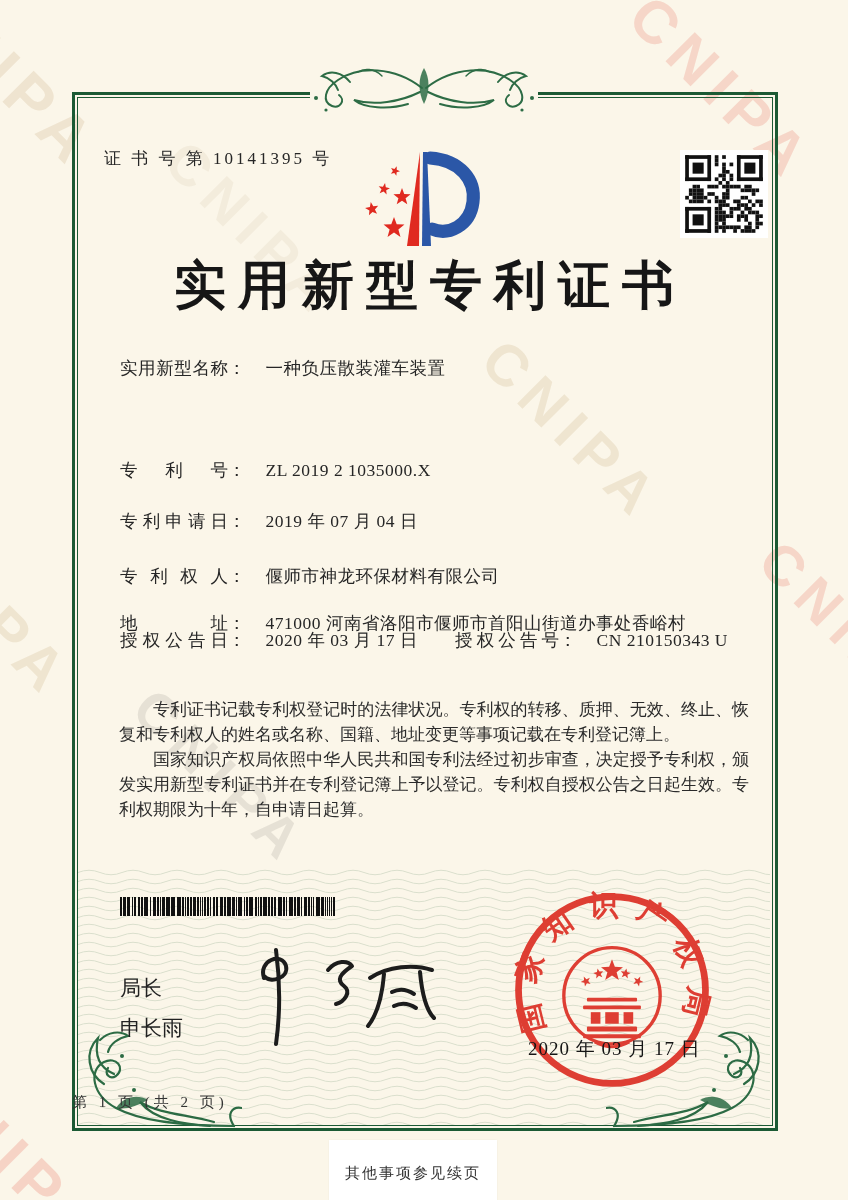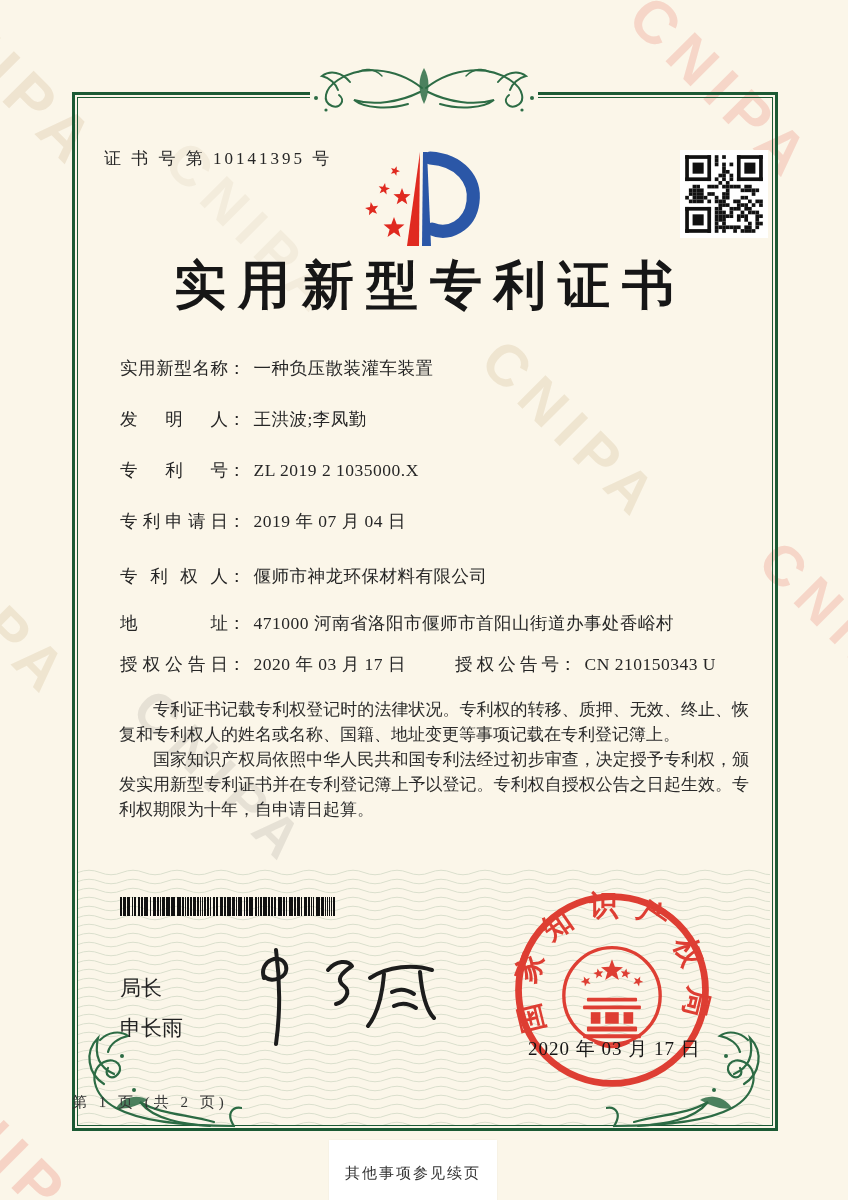--- a/index.html
+++ b/index.html
@@ -28,24 +28,24 @@
   .orn-br{position:absolute;left:606px;top:1020px;width:178px;height:112px;z-index:3;transform:scaleX(-1);}
   
   .cert-no{position:absolute;left:104px;top:147px;font-size:17px;letter-spacing:3px;z-index:4;}
   .logo{position:absolute;left:352px;top:146px;width:172px;height:110px;z-index:4;}
   .qr{position:absolute;left:680px;top:150px;width:88px;height:88px;z-index:4;background:#fff;}
   .title{position:absolute;left:72px;top:251px;width:704px;text-align:center;font-size:52px;font-weight:700;
          letter-spacing:12px;text-indent:12px;color:#161616;z-index:4;}
   
   .field-row{position:absolute;left:120px;font-size:17.5px;white-space:nowrap;z-index:4;}
   .f-label{display:inline-block;width:108px;text-align:justify;text-align-last:justify;}
-  .f-value{display:inline-block;margin-left:8px;letter-spacing:.5px;}
+  .f-value{display:inline-block;margin-left:20px;letter-spacing:.5px;}
   .pair2{position:absolute;left:335px;top:0;white-space:nowrap;}
   .f-label2{display:inline-block;width:104px;text-align:justify;text-align-last:justify;}
-  .r0{top:356px}.r1{top:407px}.r2{top:458px}.r3{top:509px}.r4{top:564px}.r5{top:611px}.r6{top:652px}
+  .r0{top:356px}.r1{top:407px}.r2{top:458px}.r3{top:509px}.r4{top:564px}.r5{top:611px}.r6{top:628px}
   
   .paras{position:absolute;left:119px;top:697px;width:630px;font-size:17px;line-height:25px;
          text-align:justify;z-index:4;color:#2b2b2b;}
   .paras p{margin:0;text-indent:2em;}
   
   .barcode{position:absolute;left:120px;top:897px;width:216px;height:19px;z-index:4;}
   
   .sig-titles{position:absolute;left:120px;top:974px;z-index:4;
               font-family:"Liberation Sans","DejaVu Sans",sans-serif;font-size:21px;color:#222;}
   .sig-titles div{margin-bottom:12px;}
@@ -294,23 +294,20 @@
         <rect x="77.30000000000001" y="89.9" width="4.2" height="4.2"></rect>
         <rect x="81.50000000000001" y="89.9" width="4.2" height="4.2"></rect>
       </g>
   </svg>
 
   <div class="title">实用新型专利证书</div>
 
   <div class="field-row r0">
     <span class="f-label">实用新型名称</span><span>：</span><span class="f-value">一种负压散装灌车装置</span>
   </div>
-  <div class="field-row r1">
-    <span class="f-label">发明人</span><span>：</span><span class="f-value">王洪波;李凤勤</span>
-  </div>
   <div class="field-row r2">
     <span class="f-label">专利号</span><span>：</span><span class="f-value">ZL 2019 2 1035000.X</span>
   </div>
   <div class="field-row r3">
     <span class="f-label">专利申请日</span><span>：</span><span class="f-value">2019 年 07 月 04 日</span>
   </div>
   <div class="field-row r4">
     <span class="f-label">专利权人</span><span>：</span><span class="f-value">偃师市神龙环保材料有限公司</span>
   </div>
   <div class="field-row r5">

